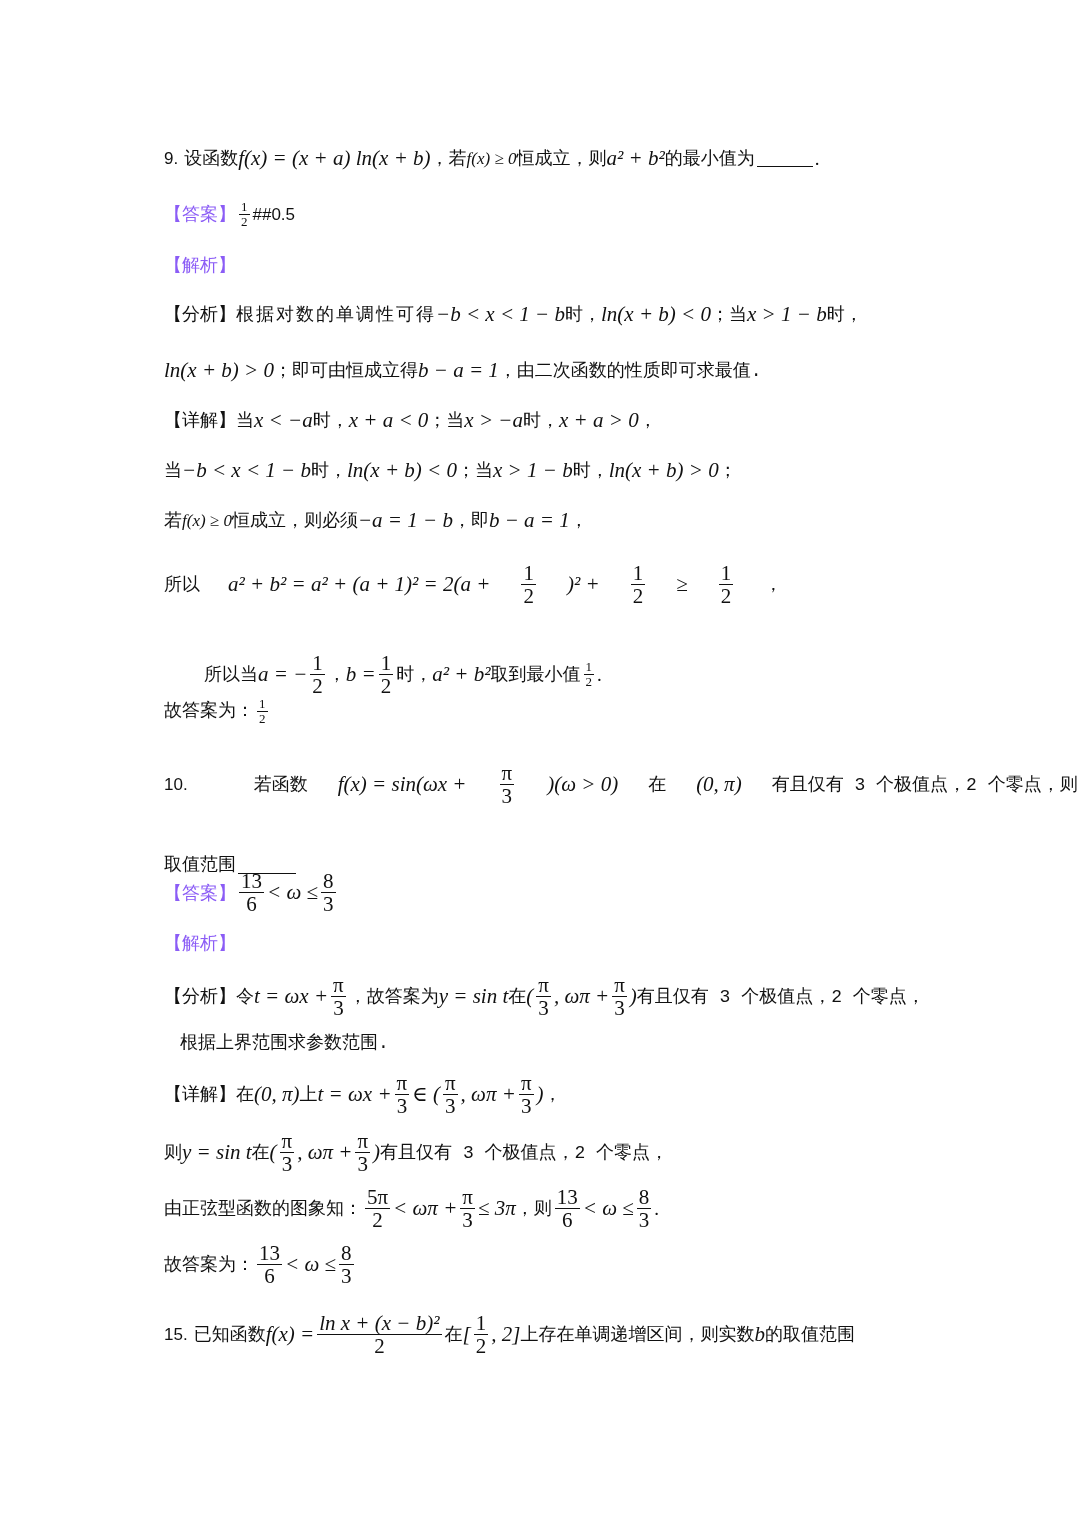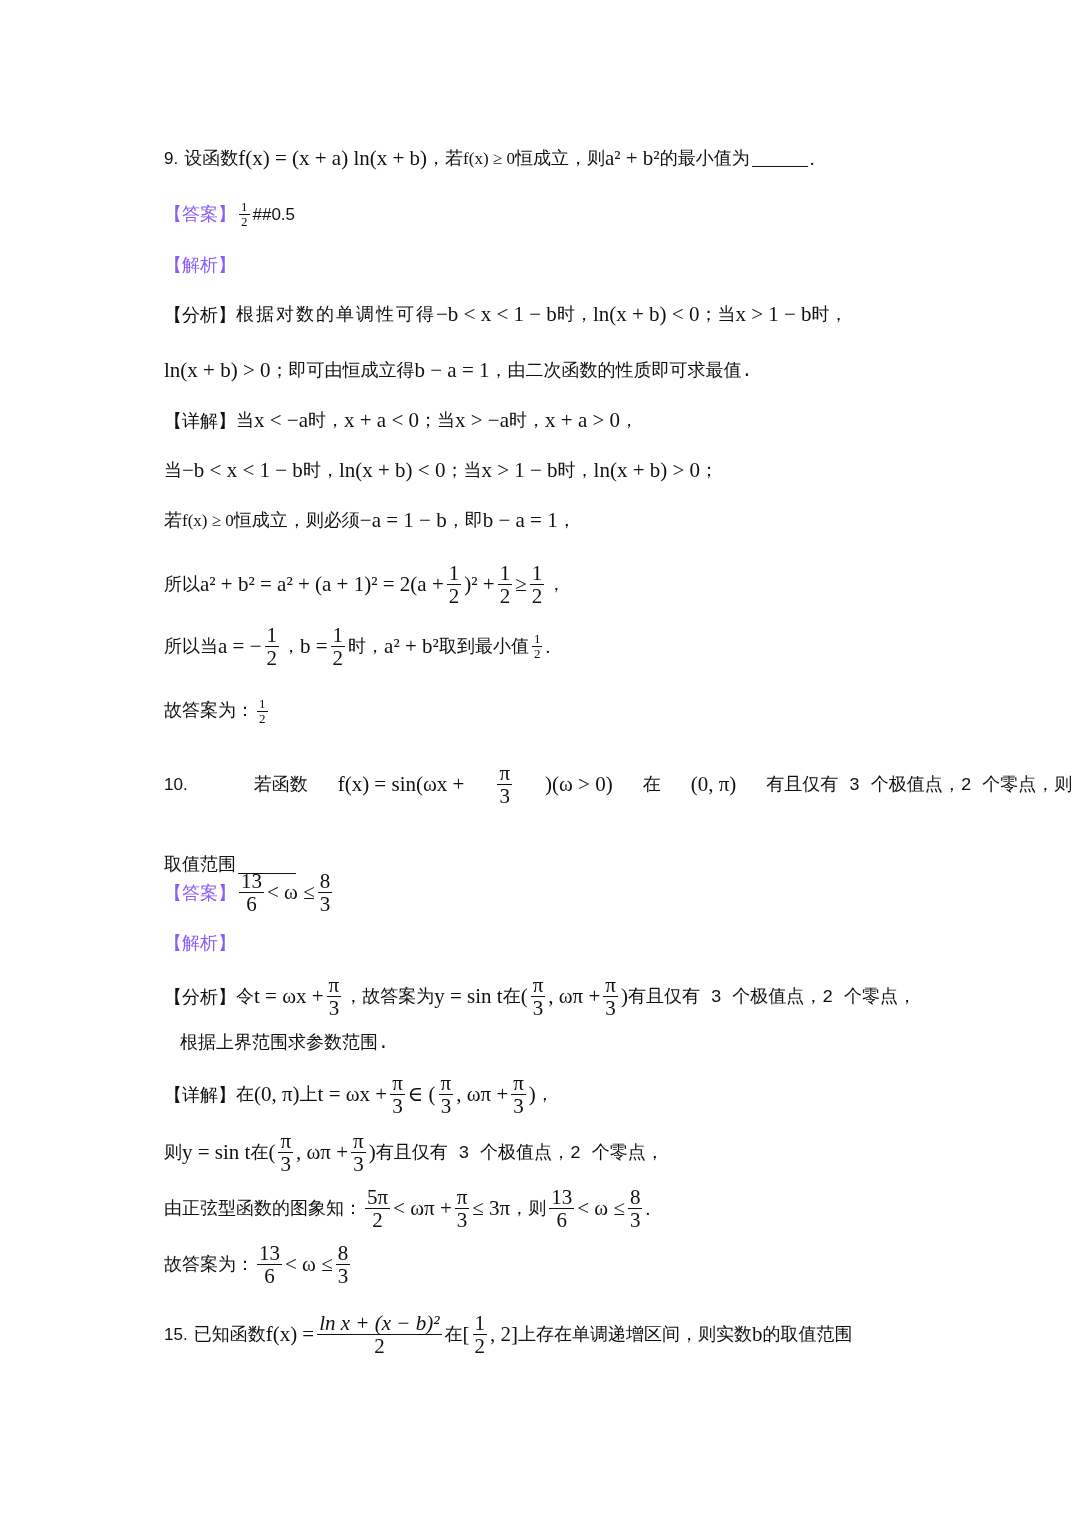--- a/index.html
+++ b/index.html
@@ -8,22 +8,22 @@
     font-family: "Liberation Serif", "DejaVu Serif", serif;
     color: #111111;
   }
   .page { position: absolute; left: 0; top: 0; width: 1080px; height: 1527px; }
   .line {
     position: absolute; left: 164px; white-space: nowrap;
     font-size: 19px; line-height: 1; display: flex; align-items: center;
   }
   .cjk { font-family: Liberation Mono, monospace; font-size: 18px; }
   .label-blue { color: #8b5cf6; font-family: "DejaVu Sans", sans-serif; font-size: 18px; }
-  .label-black { color: #111; font-family: Liberation Serif, serif; font-size: 18px; }
-  .math { font-family: "Liberation Serif", "DejaVu Serif", serif; font-size: 21px; }
+  .label-black { color: #111; font-family: Liberation Mono, monospace; font-size: 18px; }
+  .math { font-style: italic; font-family: "Liberation Serif", "DejaVu Serif", serif; font-size: 21px; }
   .num { font-family: "Liberation Sans", sans-serif; font-size: 17px; }
   .frac {
     display: inline-flex; flex-direction: column; align-items: center;
     vertical-align: middle; margin: 0 3px; font-style: normal;
     font-family: "Liberation Serif", serif;
   }
   .frac .n { border-bottom: 1.2px solid #111; padding: 0 2px; line-height: 1.05; }
   .frac .d { line-height: 1.05; padding: 0 2px; }
   .frac.big { font-size: 21px; }
   .frac.small { font-size: 13px; }
@@ -109,41 +109,41 @@
   <div class="line" style="top:510px;">
     <span class="cjk">若</span>
     <span class="math" style="font-size:17px">f(x) ≥ 0</span>
     <span class="cjk">恒成立，则必须</span>
     <span class="math">−a = 1 − b</span>
     <span class="cjk">，即</span>
     <span class="math">b − a = 1</span>
     <span class="cjk">，</span>
   </div>
 
-  <div class="line" style="top:562px;">
+  <div class="line" style="top:562px;gap:28px;">
     <span class="cjk">所以</span>
     <span class="math">a² + b² = a² + (a + 1)² = 2(a +</span>
     <span class="frac big">
         <span class="n">1</span>
         <span class="d">2</span>
       </span>
     <span class="math">)² +</span>
     <span class="frac big">
         <span class="n">1</span>
         <span class="d">2</span>
       </span>
     <span class="math">≥</span>
     <span class="frac big">
         <span class="n">1</span>
         <span class="d">2</span>
       </span>
     <span class="cjk">，</span>
   </div>
 
-  <div class="line" style="top:624px;">
+  <div class="line" style="top:652px;margin-left:40px;">
     <span class="cjk">所以当</span>
     <span class="math">a = −</span>
     <span class="frac big">
         <span class="n">1</span>
         <span class="d">2</span>
       </span>
     <span class="cjk">，</span>
     <span class="math">b =</span>
     <span class="frac big">
         <span class="n">1</span>

